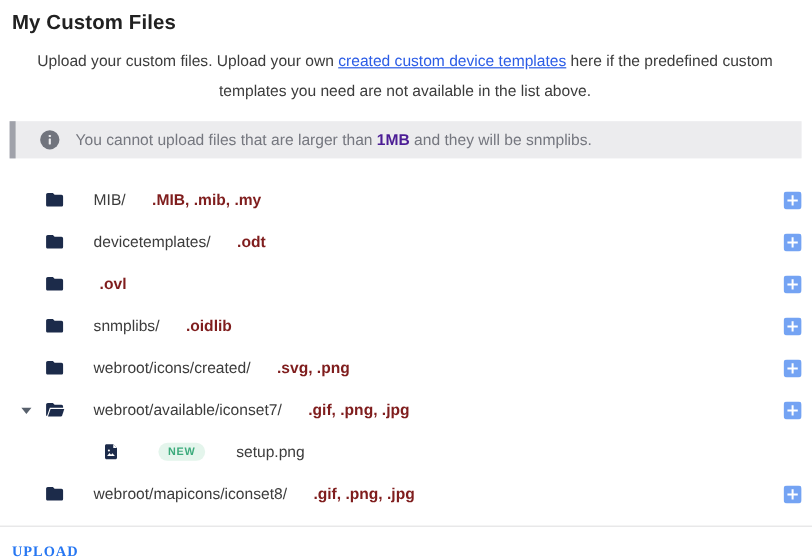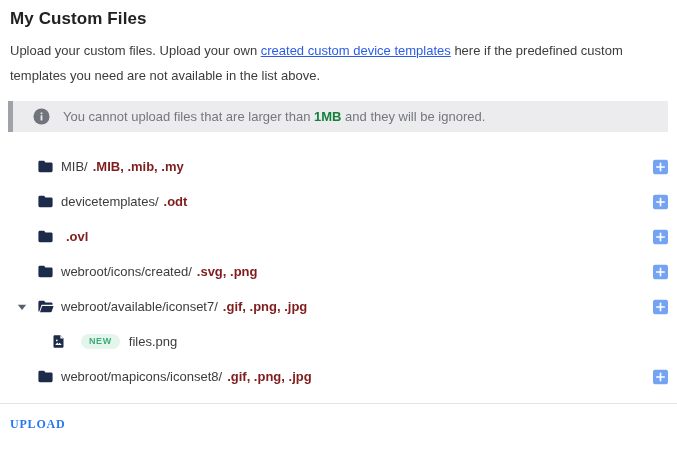--- a/index.html
+++ b/index.html
@@ -11,53 +11,53 @@
   }
   .page { width:677px; height:368px; position:relative; }
 
   .title {
     padding: 9px 10px 0 10px;
     font-size: 17px; font-weight: 700; color:#212121;
     letter-spacing: .1px;
   }
   .description {
     margin: 9px 12px 0 10px;
-    font-size: 13px; line-height: 25px; color:#3c3c3c;
+    font-size: 13px; line-height: 25px; color:#3c3c3c;text-align:center;
   }
   .description a, .link {
     color: var(--link-blue); text-decoration: underline; cursor: pointer;
   }
 
   .banner {
     margin: 13px 9px 0 8px;
     height: 31px;
     background: #ececee;
     border-left: 5px solid #a0a2aa;
     display: flex; align-items: center;
   }
   .banner .info-ic { margin-left: 20px; width:17px; height:17px; flex:0 0 auto; display:flex; }
   .banner .btext { margin-left: 13px; font-size: 13px; color:#75777f; }
-  .banner .btext b { color:#15803d; font-weight:700; }
+  .banner .btext b { color:#4c1d95; font-weight:700; }
 
   .tree { margin-top: 17px; }
   .tree-row {
     position: relative;
     height: 35px;
     display: flex; align-items: center;
     padding-left: 37px;
-    font-size: 13px; color:#3c3c3c;
+    font-size: 13px; color:#3c3c3c;gap:17px;
   }
   .tree-row .caret {
     position:absolute; left:17px; top:50%; transform:translateY(-50%);
     width:10px; height:10px; display:flex; align-items:center; cursor:pointer;
   }
   .tree-row .icon { width:17px; height:17px; margin-right:7px; display:flex; align-items:center; justify-content:center; flex:0 0 auto; }
   .tree-row .path { white-space: pre; }
   .tree-row .ext { font-weight: 700; color:#7f1d1d; margin-left: 5px; white-space: pre; }
-  .tree-row.file-row { padding-left: 50px; text-align: center; }
+  .tree-row.file-row { padding-left: 84px; text-align: center; }
   .tree-row .badge {
     margin: 0 9px 0 7px;
     background: var(--badge-green-bg); color: var(--badge-green-text);
     font-size: 9px; font-weight: 700; letter-spacing: .6px;
     padding: 3px 8px; border-radius: 9px; line-height: 1;
   }
   .add-btn {
     position:absolute; right:9px; top:50%; transform:translateY(-50%);
     width:15px; height:15px; border:none; padding:0; background:transparent;
     cursor:pointer; display:flex;
@@ -83,21 +83,21 @@
   <p class="description"><span>Upload your custom files. Upload your own </span><a class="link">created custom device templates</a><span> here if the predefined custom templates you need are not available in the list above.</span></p>
 
   <div class="banner">
     <span class="info-ic">
       <svg viewBox="0 0 18 18" width="17" height="17">
         <circle cx="9" cy="9" r="8.5" fill="#71747d"></circle>
         <rect x="8.05" y="4.7" width="1.9" height="1.9" rx="0.4" fill="#ececee"></rect>
         <rect x="8.05" y="7.8" width="1.9" height="5.4" rx="0.4" fill="#ececee"></rect>
       </svg>
     </span>
-    <span class="btext"><span>You cannot upload files that are larger than </span><b>1MB</b><span> and they will be ignored.</span></span>
+    <span class="btext"><span>You cannot upload files that are larger than </span><b>1MB</b><span> and they will be snmplibs.</span></span>
   </div>
 
   <div class="tree">
       <div class="tree-row">
         <span class="icon">
           <svg viewBox="0 0 24 24" width="17" height="17">
             <path fill="var(--folder-navy)" d="M4 4h6l2 2.2h8c1.1 0 2 .9 2 2V18c0 1.1-.9 2-2 2H4c-1.1 0-2-.9-2-2V6c0-1.1.9-2 2-2z"></path>
           </svg>
         </span>
         <span class="path">MIB/</span>
@@ -124,20 +124,35 @@
           </svg>
         </button>
       </div>
       <div class="tree-row">
         <span class="icon">
           <svg viewBox="0 0 24 24" width="17" height="17">
             <path fill="var(--folder-navy)" d="M4 4h6l2 2.2h8c1.1 0 2 .9 2 2V18c0 1.1-.9 2-2 2H4c-1.1 0-2-.9-2-2V6c0-1.1.9-2 2-2z"></path>
           </svg>
         </span>
         <span class="ext">.ovl</span>
+        <button class="add-btn">
+          <svg viewBox="0 0 16 16" width="15" height="15">
+            <rect width="16" height="16" rx="3" fill="var(--add-button-blue)"></rect>
+            <path d="M7.1 3.4h1.8V7.1h3.7v1.8H8.9v3.7H7.1V8.9H3.4V7.1h3.7z" fill="#fff"></path>
+          </svg>
+        </button>
+      </div>
+      <div class="tree-row">
+        <span class="icon">
+          <svg viewBox="0 0 24 24" width="17" height="17">
+            <path fill="var(--folder-navy)" d="M4 4h6l2 2.2h8c1.1 0 2 .9 2 2V18c0 1.1-.9 2-2 2H4c-1.1 0-2-.9-2-2V6c0-1.1.9-2 2-2z"></path>
+          </svg>
+        </span>
+        <span class="path">snmplibs/</span>
+        <span class="ext">.oidlib</span>
         <button class="add-btn">
           <svg viewBox="0 0 16 16" width="15" height="15">
             <rect width="16" height="16" rx="3" fill="var(--add-button-blue)"></rect>
             <path d="M7.1 3.4h1.8V7.1h3.7v1.8H8.9v3.7H7.1V8.9H3.4V7.1h3.7z" fill="#fff"></path>
           </svg>
         </button>
       </div>
       <div class="tree-row">
         <span class="icon">
           <svg viewBox="0 0 24 24" width="17" height="17">
@@ -177,21 +192,21 @@
       <div class="tree-row file-row">
         <span class="icon">
           <svg viewBox="0 0 24 24" width="15" height="15">
             <path fill="var(--folder-navy)" d="M6 2h9l5 5v13c0 1.1-.9 2-2 2H6c-1.1 0-2-.9-2-2V4c0-1.1.9-2 2-2z"></path>
             <path fill="#fff" d="M15 2l5 5h-5z"></path>
             <circle cx="9.2" cy="10.2" r="1.4" fill="#fff"></circle>
             <path fill="#fff" d="M6.8 17.6l3.2-4.1 2.1 2.5 1.8-2.1 3.3 3.7z"></path>
           </svg>
         </span>
         <span class="badge">NEW</span>
-        <span class="file-name">files.png</span>
+        <span class="file-name">setup.png</span>
       </div>
       <div class="tree-row">
         <span class="icon">
           <svg viewBox="0 0 24 24" width="17" height="17">
             <path fill="var(--folder-navy)" d="M4 4h6l2 2.2h8c1.1 0 2 .9 2 2V18c0 1.1-.9 2-2 2H4c-1.1 0-2-.9-2-2V6c0-1.1.9-2 2-2z"></path>
           </svg>
         </span>
         <span class="path">webroot/mapicons/iconset8/</span>
         <span class="ext">.gif, .png, .jpg</span>
         <button class="add-btn">

